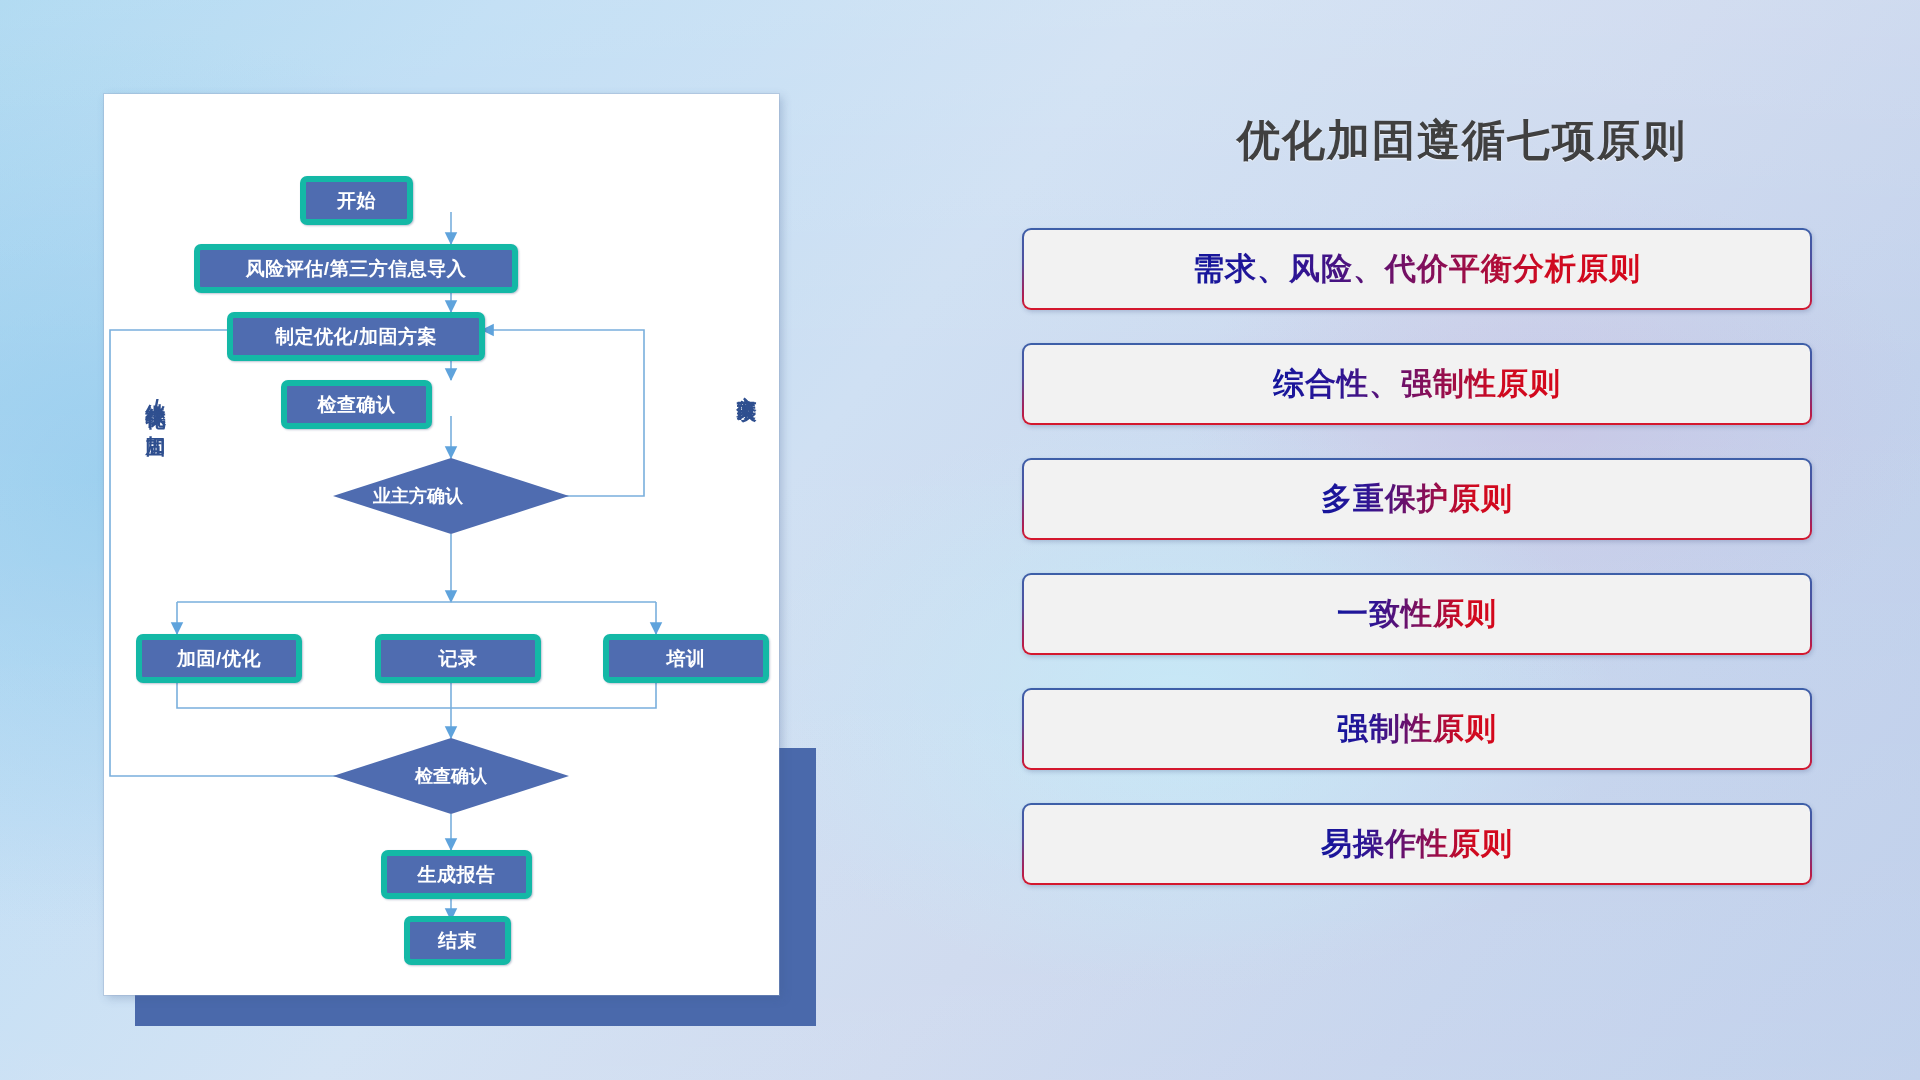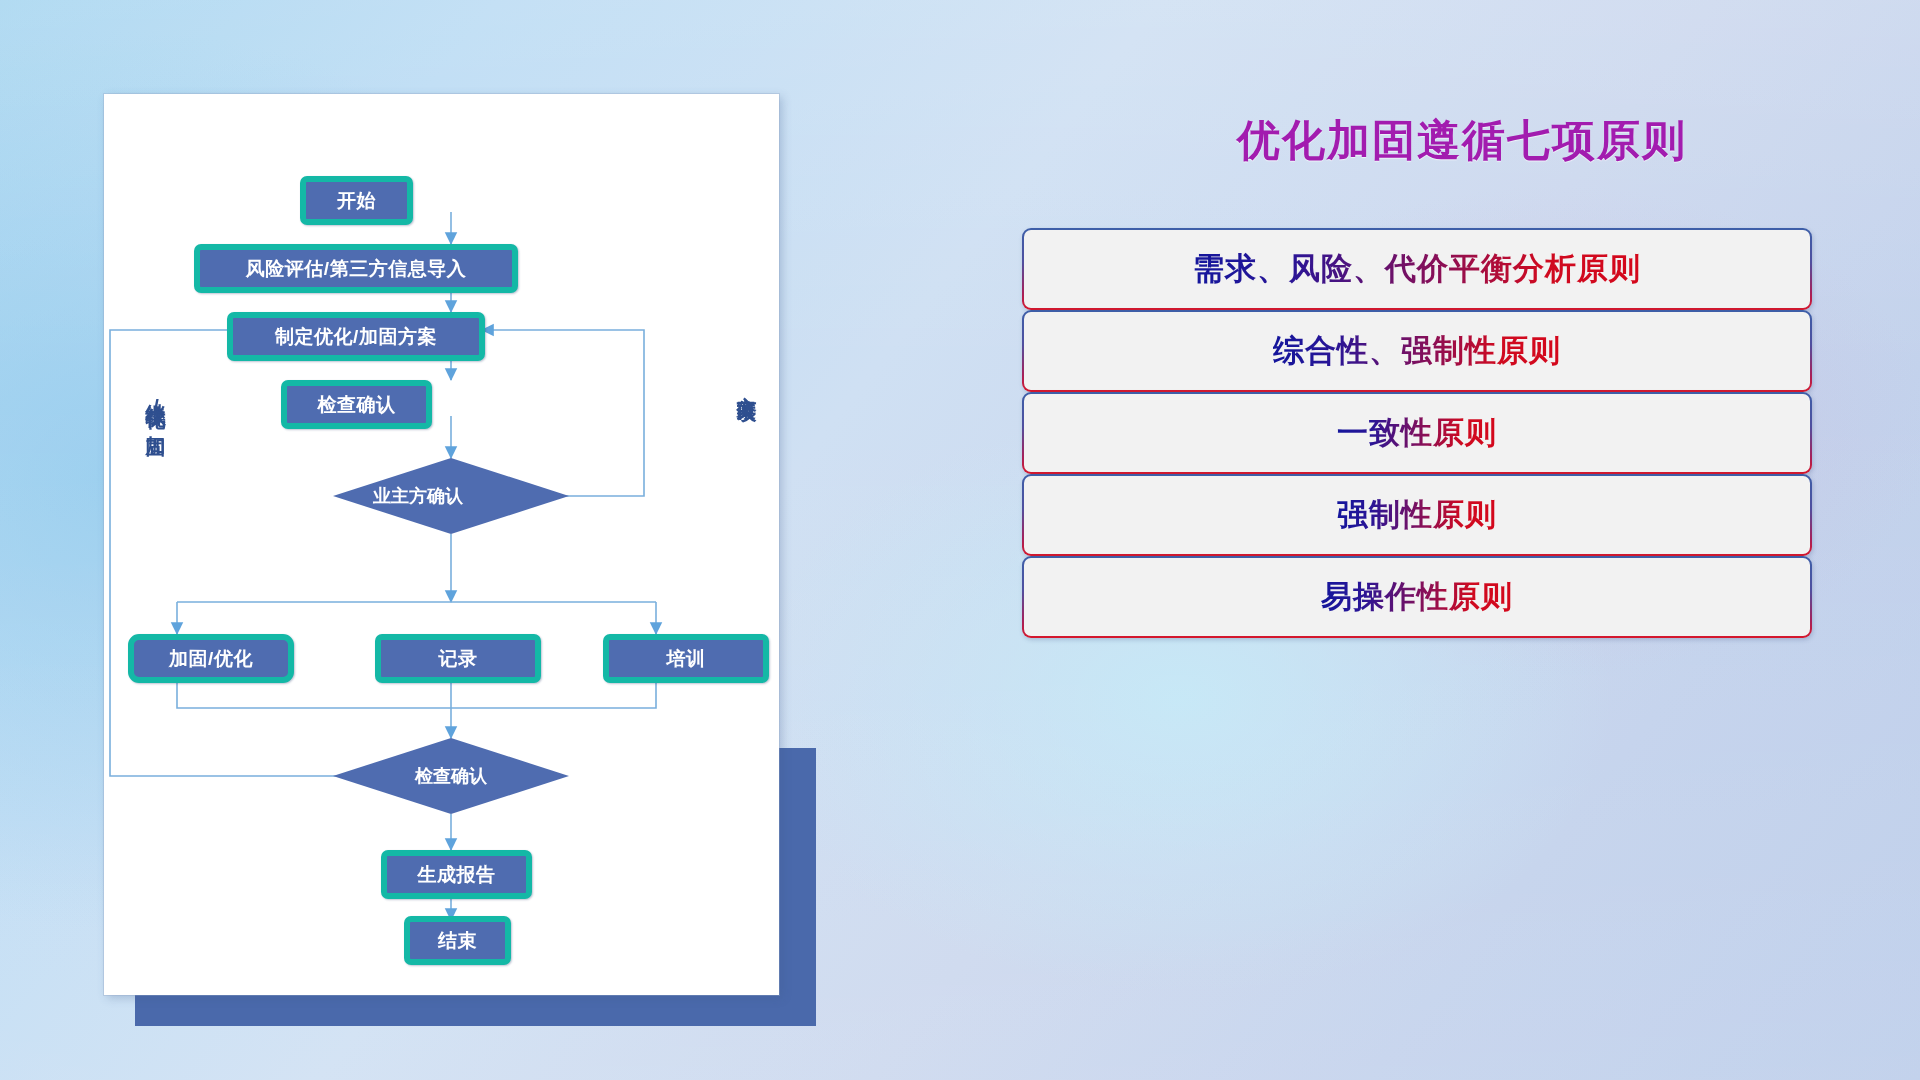--- a/index.html
+++ b/index.html
@@ -31,24 +31,24 @@
 
   .node{position:absolute;display:flex;align-items:center;justify-content:center;
         background:#4f6cb0;border:6px solid #14b8a6;border-radius:7px;
         color:#fff;font-weight:bold;letter-spacing:.5px;
         box-shadow:1px 1px 2px rgba(40,60,110,.30);}
   .vlabel{position:absolute;color:#2f4f8f;font-weight:bold;
           writing-mode:vertical-rl;text-orientation:upright;letter-spacing:2px;}
 
   
   #right-title{position:absolute;left:1152px;top:112px;width:620px;text-align:center;
-      font-size:43px;font-weight:bold;color:#a21caf;letter-spacing:2px;
+      font-size:43px;font-weight:bold;color:#404040;letter-spacing:2px;
       text-shadow:0 1px 1px rgba(255,255,255,.65);}
   #principles{position:absolute;left:1022px;top:228px;width:790px;}
-  .p-item{position:relative;height:78px;border-radius:9px;padding:2px;
+  .p-item{position:relative;height:78px;margin-bottom:33px;border-radius:9px;padding:2px;
           background:linear-gradient(180deg,#3d5fa8 0%,#4f4f9f 42%,#a3215c 78%,#d7172b 100%);
           box-shadow:1px 2px 4px rgba(60,80,130,.25);}
   .p-inner{height:100%;border-radius:7px;background:#f2f2f2;
            display:flex;align-items:center;justify-content:center;}
   .p-text{font-size:31px;font-weight:bold;letter-spacing:1px;
           background:linear-gradient(92deg,#14169c 0%,#2a1596 22%,#8a0f56 55%,#cf0a20 78%,#d4071b 100%);
           -webkit-background-clip:text;background-clip:text;color:transparent;
           -webkit-text-fill-color:transparent;}
 </style>
 </head>
@@ -113,21 +113,21 @@
 </div>
 
 <div class="node" style="left:281px;top:380px;width:139px;height:37px;font-size:19px;">
   <span>检查确认</span>
 </div>
 
 <div style="position:absolute;left:333px;top:477px;width:170px;height:37px;display:flex;align-items:center;justify-content:center;color:#fff;font-weight:bold;font-size:18px;">
   <span>业主方确认</span>
 </div>
 
-<div class="node" style="left:128px;top:634px;width:154px;height:37px;font-size:19px;border-radius:11px;">
+<div class="node" style="left:136px;top:634px;width:154px;height:37px;font-size:19px;">
   <span>加固/优化</span>
 </div>
 
 <div class="node" style="left:375px;top:634px;width:154px;height:37px;font-size:19px;">
   <span>记录</span>
 </div>
 
 <div class="node" style="left:603px;top:634px;width:154px;height:37px;font-size:19px;">
   <span>培训</span>
 </div>
@@ -158,20 +158,25 @@
     </div>
   </div>
 
   <div class="p-item">
     <div class="p-inner">
       <span class="p-text">综合性、强制性原则</span>
     </div>
   </div>
 
 
+  <div class="p-item">
+    <div class="p-inner">
+      <span class="p-text">多重保护原则</span>
+    </div>
+  </div>
 
   <div class="p-item">
     <div class="p-inner">
       <span class="p-text">一致性原则</span>
     </div>
   </div>
 
   <div class="p-item">
     <div class="p-inner">
       <span class="p-text">强制性原则</span>

